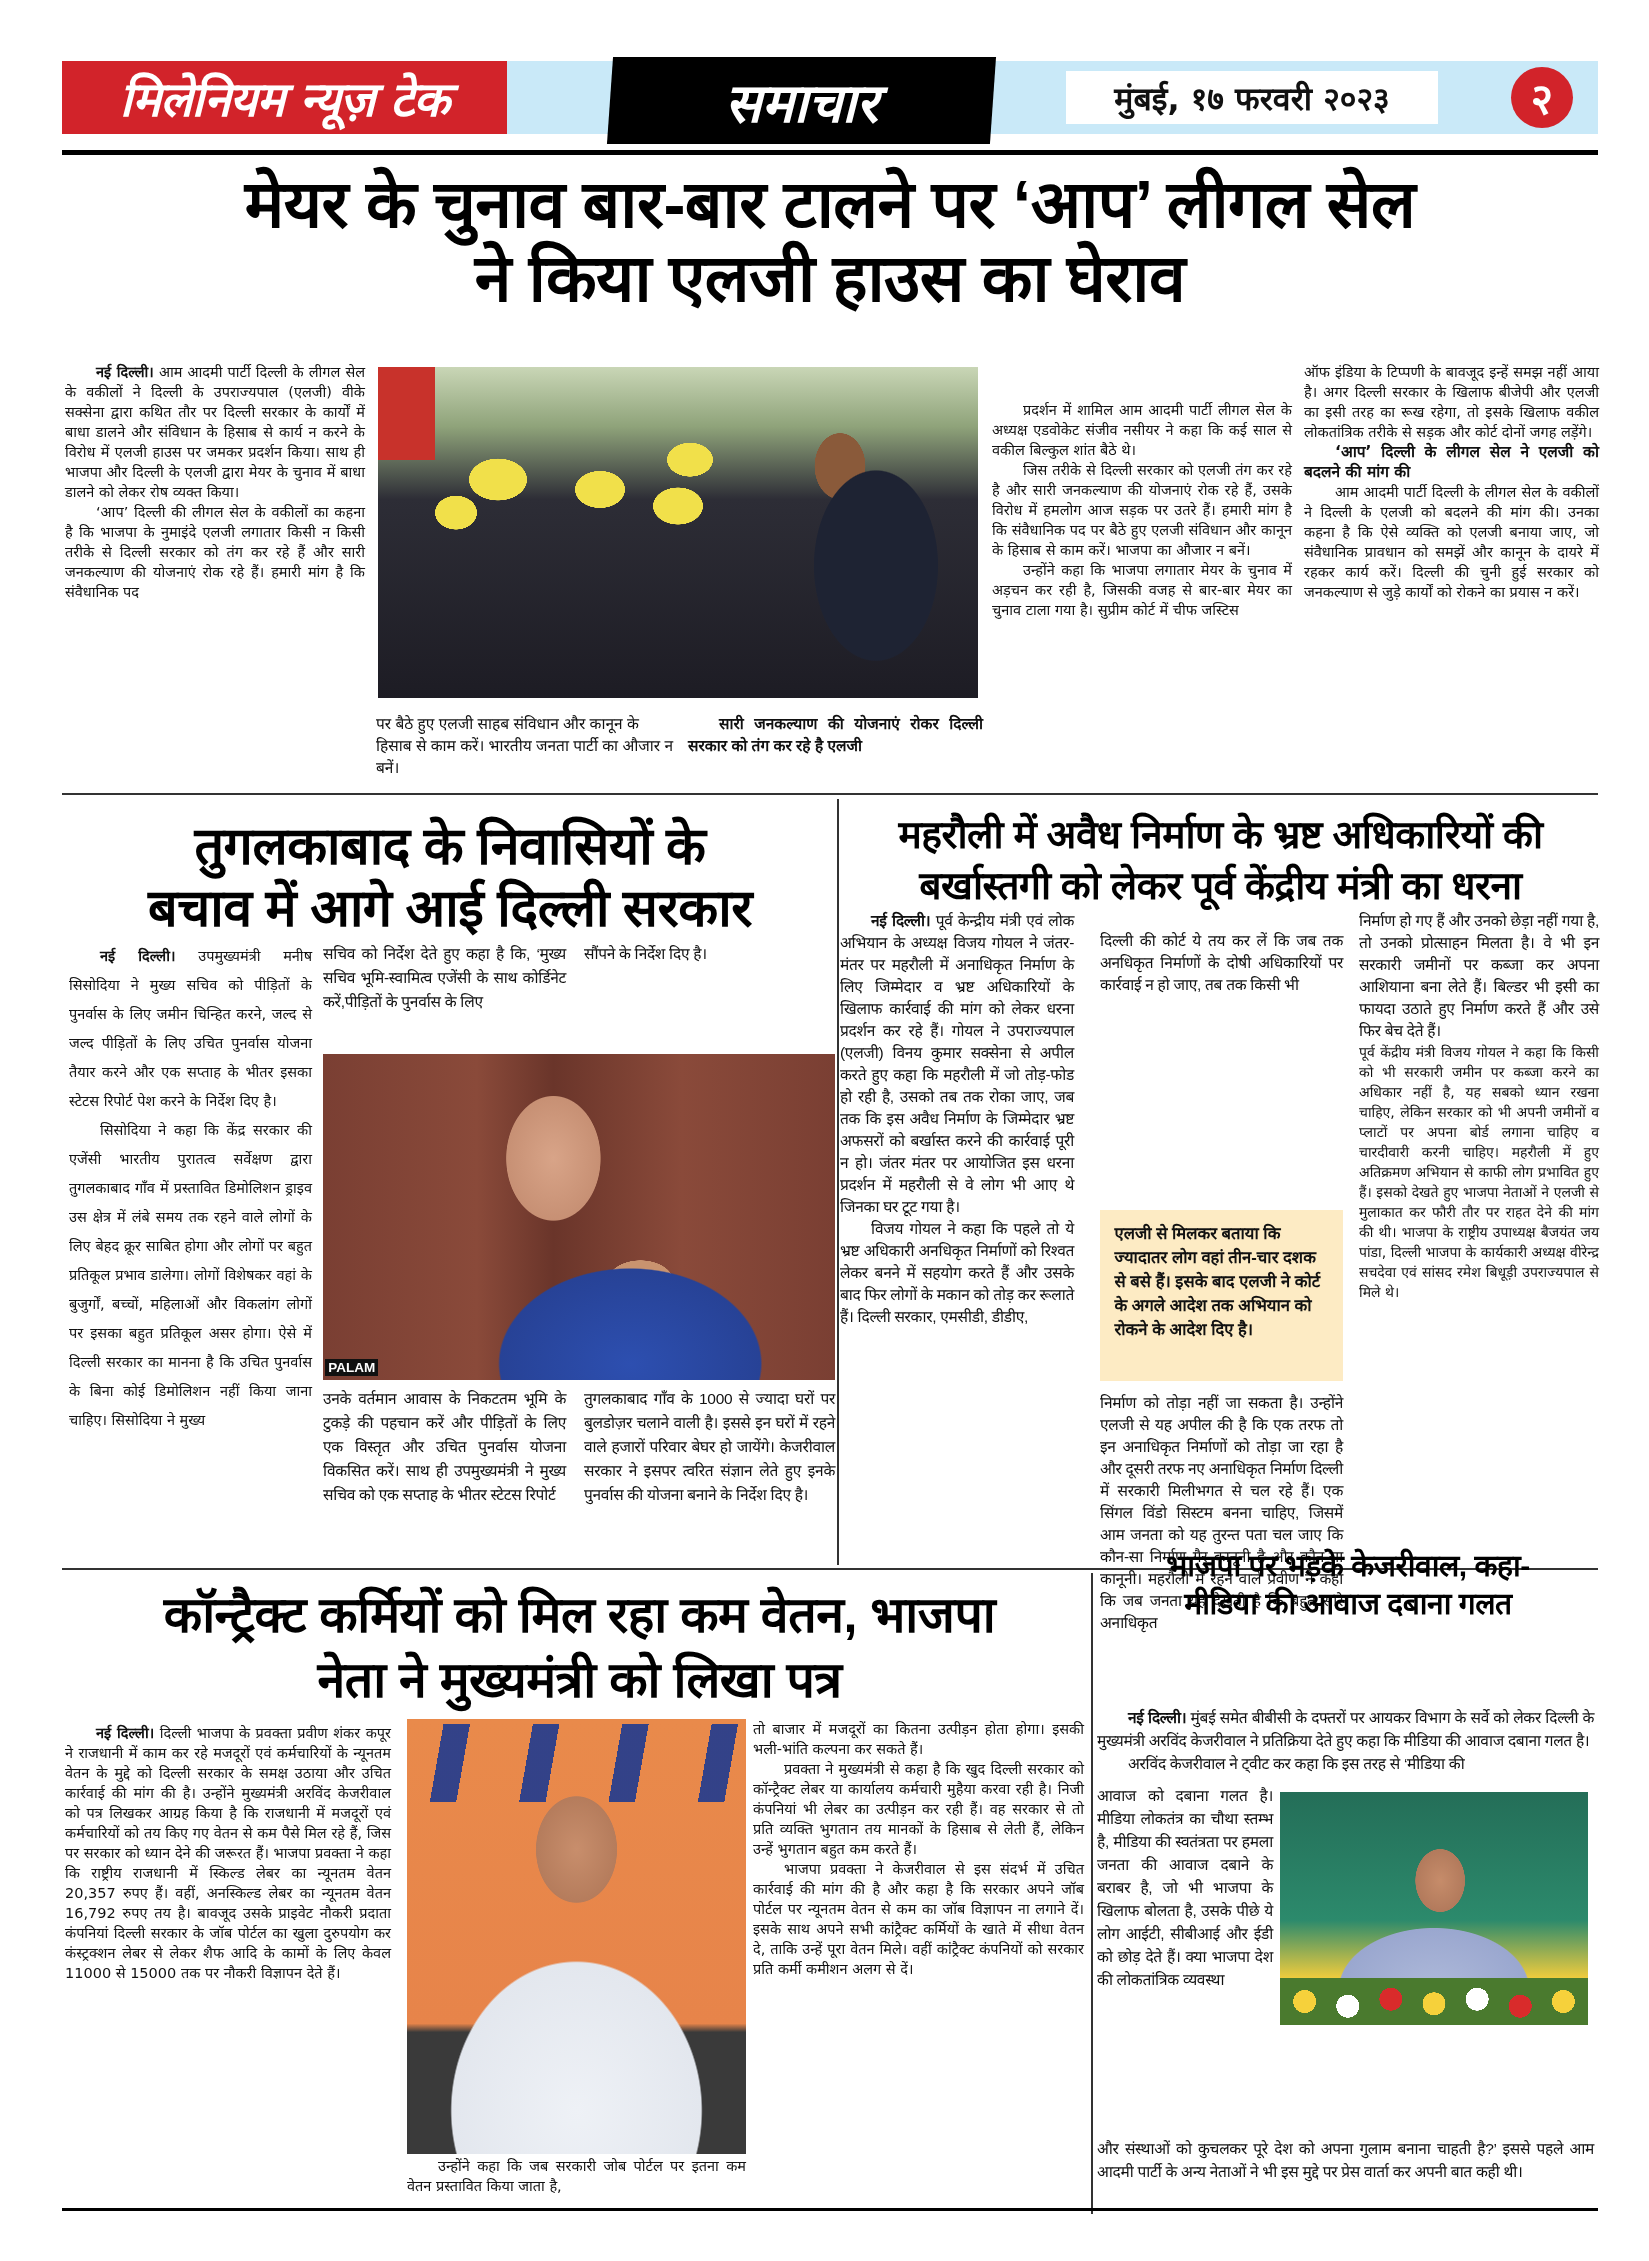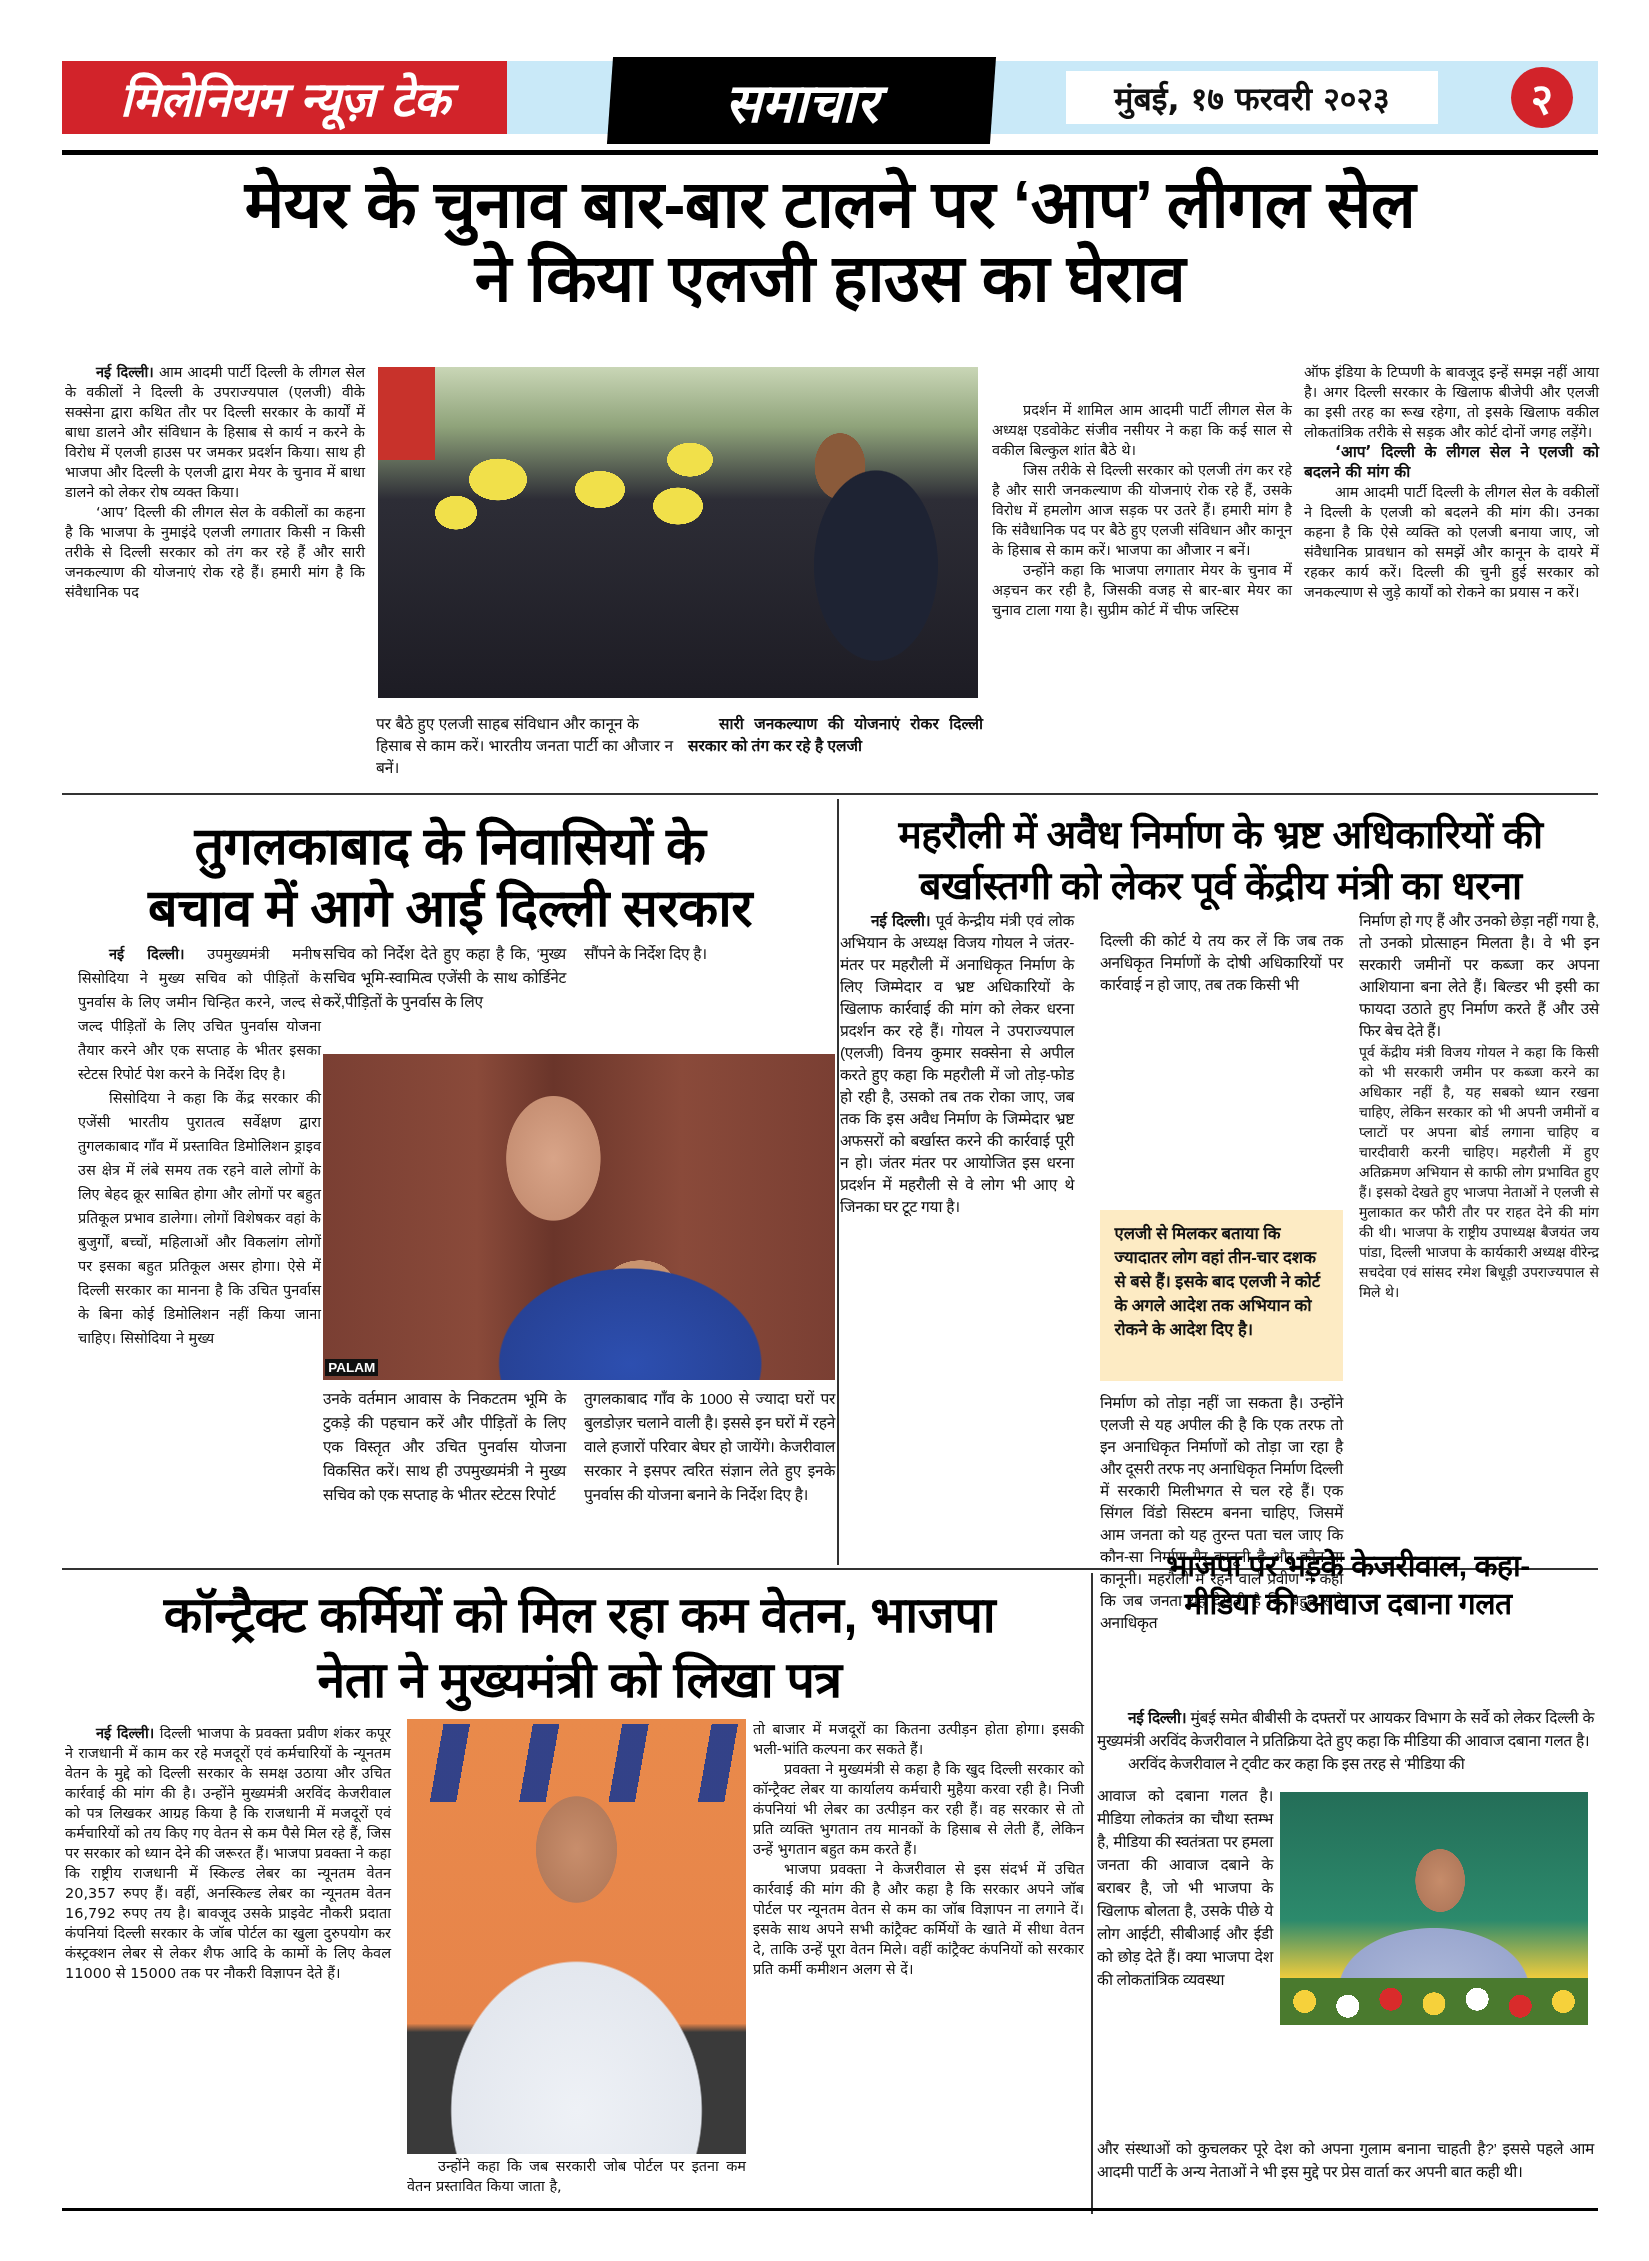--- a/index.html
+++ b/index.html
@@ -126,21 +126,21 @@
 </article>
 
 <div class="rule" style="top:793px;width:1536px;height:2.1px;background:#333;"></div>
 
 <article>
   <h2 class="headline" style="left:62px;top:815px;width:776px;font-size:52px;line-height:1.2;">
     <span>तुगलकाबाद के निवासियों के</span><br>
     <span>बचाव में आगे आई दिल्ली सरकार</span>
   </h2>
 
-  <div class="col" style="left:78px;top:942px;width:243px;line-height:24px;">
+  <div class="col" style="left:69px;top:942px;width:243px;line-height:29px;">
     <p><b>नई दिल्ली।</b> <span>उपमुख्यमंत्री मनीष सिसोदिया ने मुख्य सचिव को पीड़ितों के पुनर्वास के लिए जमीन चिन्हित करने, जल्द से जल्द पीड़ितों के लिए उचित पुनर्वास योजना तैयार करने और एक सप्ताह के भीतर इसका स्टेटस रिपोर्ट पेश करने के निर्देश दिए है।</span></p>
     <p>सिसोदिया ने कहा कि केंद्र सरकार की एजेंसी भारतीय पुरातत्व सर्वेक्षण द्वारा तुगलकाबाद गाँव में प्रस्तावित डिमोलिशन ड्राइव उस क्षेत्र में लंबे समय तक रहने वाले लोगों के लिए बेहद क्रूर साबित होगा और लोगों पर बहुत प्रतिकूल प्रभाव डालेगा। लोगों विशेषकर वहां के बुजुर्गों, बच्चों, महिलाओं और विकलांग लोगों पर इसका बहुत प्रतिकूल असर होगा। ऐसे में दिल्ली सरकार का मानना है कि उचित पुनर्वास के बिना कोई डिमोलिशन नहीं किया जाना चाहिए। सिसोदिया ने मुख्य</p>
   </div>
 
   <div class="col condensed" style="left:323px;top:942px;width:243px;">
     <p class="noindent">सचिव को निर्देश देते हुए कहा है कि, ‘मुख्य सचिव भूमि-स्वामित्व एजेंसी के साथ कोर्डिनेट करें,पीड़ितों के पुनर्वास के लिए</p>
   </div>
   <div class="col condensed" style="left:584px;top:942px;width:251px;">
     <p class="noindent">सौंपने के निर्देश दिए है।</p>
   </div>
@@ -160,20 +160,21 @@
 <div style="position:absolute;left:837px;top:799px;width:1.6px;height:766px;background:#333;"></div>
 
 <article>
   <h2 class="headline" style="left:843px;top:810px;width:755px;font-size:39px;line-height:1.3;">
     <span>महरौली में अवैध निर्माण के भ्रष्ट अधिकारियों की</span><br>
     <span>बर्खास्तगी को लेकर पूर्व केंद्रीय मंत्री का धरना</span>
   </h2>
 
   <div class="col condensed" style="left:840px;top:910px;width:234px;line-height:22px;">
     <p><b>नई दिल्ली।</b> <span>पूर्व केन्द्रीय मंत्री एवं लोक अभियान के अध्यक्ष विजय गोयल ने जंतर-मंतर पर महरौली में अनाधिकृत निर्माण के लिए जिम्मेदार व भ्रष्ट अधिकारियों के खिलाफ कार्रवाई की मांग को लेकर धरना प्रदर्शन कर रहे हैं। गोयल ने उपराज्यपाल (एलजी) विनय कुमार सक्सेना से अपील करते हुए कहा कि महरौली में जो तोड़-फोड हो रही है, उसको तब तक रोका जाए, जब तक कि इस अवैध निर्माण के जिम्मेदार भ्रष्ट अफसरों को बर्खास्त करने की कार्रवाई पूरी न हो। जंतर मंतर पर आयोजित इस धरना प्रदर्शन में महरौली से वे लोग भी आए थे जिनका घर टूट गया है।</span></p>
+    <p>विजय गोयल ने कहा कि पहले तो ये भ्रष्ट अधिकारी अनधिकृत निर्माणों को रिश्वत लेकर बनने में सहयोग करते हैं और उसके बाद फिर लोगों के मकान को तोड़ कर रूलाते हैं। दिल्ली सरकार, एमसीडी, डीडीए,</p>
   </div>
 
   <div class="col condensed" style="left:1100px;top:910px;width:243px;line-height:22px;margin-top:20px;">
     <p class="noindent">दिल्ली की कोर्ट ये तय कर लें कि जब तक अनधिकृत निर्माणों के दोषी अधिकारियों पर कार्रवाई न हो जाए, तब तक किसी भी</p>
   </div>
 
   <div class="pullquote">एलजी से मिलकर बताया कि ज्यादातर लोग वहां तीन-चार दशक से बसे हैं। इसके बाद एलजी ने कोर्ट के अगले आदेश तक अभियान को रोकने के आदेश दिए है।</div>
 
   <div class="col condensed" style="left:1100px;top:1392px;width:243px;line-height:22px;">
     <p class="noindent">निर्माण को तोड़ा नहीं जा सकता है। उन्होंने एलजी से यह अपील की है कि एक तरफ तो इन अनाधिकृत निर्माणों को तोड़ा जा रहा है और दूसरी तरफ नए अनाधिकृत निर्माण दिल्ली में सरकारी मिलीभगत से चल रहे हैं। एक सिंगल विंडो सिस्टम बनना चाहिए, जिसमें आम जनता को यह तुरन्त पता चल जाए कि कौन-सा निर्माण गैर कानूनी है और कौन-सा कानूनी। महरौली में रहने वाले प्रवीण ने कहा कि जब जनता यह देखती है कि बहुत सारे अनाधिकृत</p>

